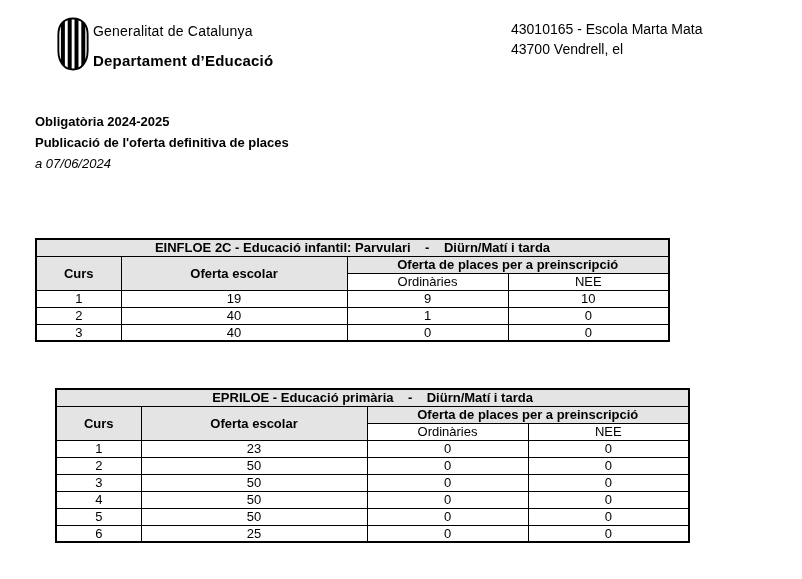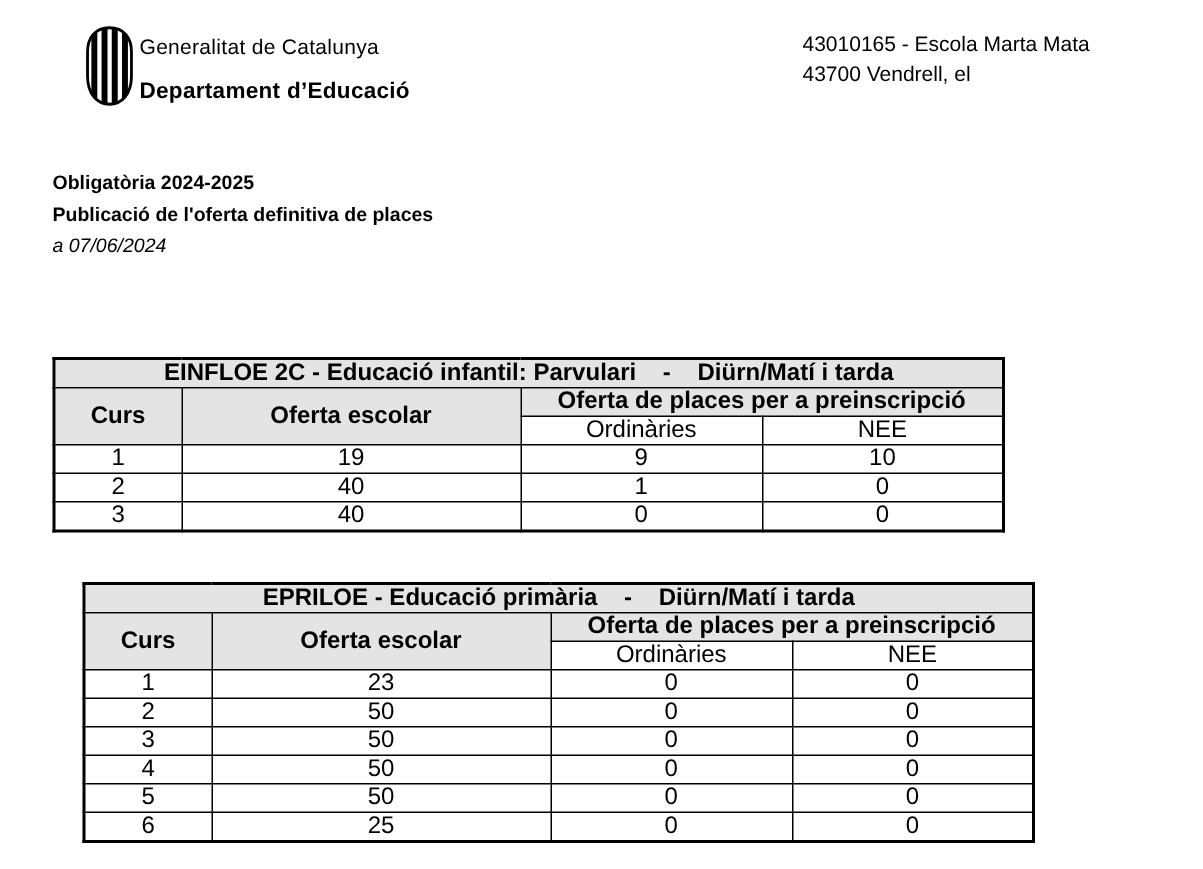--- a/index.html
+++ b/index.html
@@ -12,21 +12,21 @@
     font-family: "Liberation Sans", sans-serif;
     color: #000000;
     overflow: hidden;
   }
 
   
   .logo-wrap { position: absolute; left: 56px; top: 15px; width: 34px; height: 58px; }
   .org-block { position: absolute; left: 93px; top: 23px; }
   .org-line1 { font-size: 14px; letter-spacing: 0.2px; }
   .org-line2 { font-size: 15px; font-weight: bold; margin-top: 13px; letter-spacing: 0.2px; }
-  .school-block { position: absolute; left: 535px; top: 19px; font-size: 14px; line-height: 20px; }
+  .school-block { position: absolute; left: 511px; top: 19px; font-size: 14px; line-height: 20px; }
 
   
   .titles-block { position: absolute; left: 35px; top: 111px; }
   .title-line { font-size: 13px; font-weight: bold; line-height: 21px; }
   .date-line { font-size: 13px; font-style: italic; margin-top: 3px; }
 
   
   table.offer {
     border-collapse: collapse;
     table-layout: fixed;
@@ -37,21 +37,21 @@
     background: #ffffff;
   }
   #table-1 { top: 238px; }
   #table-2 { top: 388px; margin-left: 20px; }
   col.c1 { width: 85px; }
   col.c2 { width: 226px; }
   col.c3 { width: 161px; }
   col.c4 { width: 161px; }
   table.offer td {
     border: 1px solid #000000;
-    font-size: 16px;
+    font-size: 13px;
     height: 17px;
     padding: 0 6px;
     vertical-align: middle;
     overflow: hidden;
   }
   .t-title {
     background: #e4e4e4;
     font-weight: bold;
     text-align: center;
     white-space: pre-wrap;

